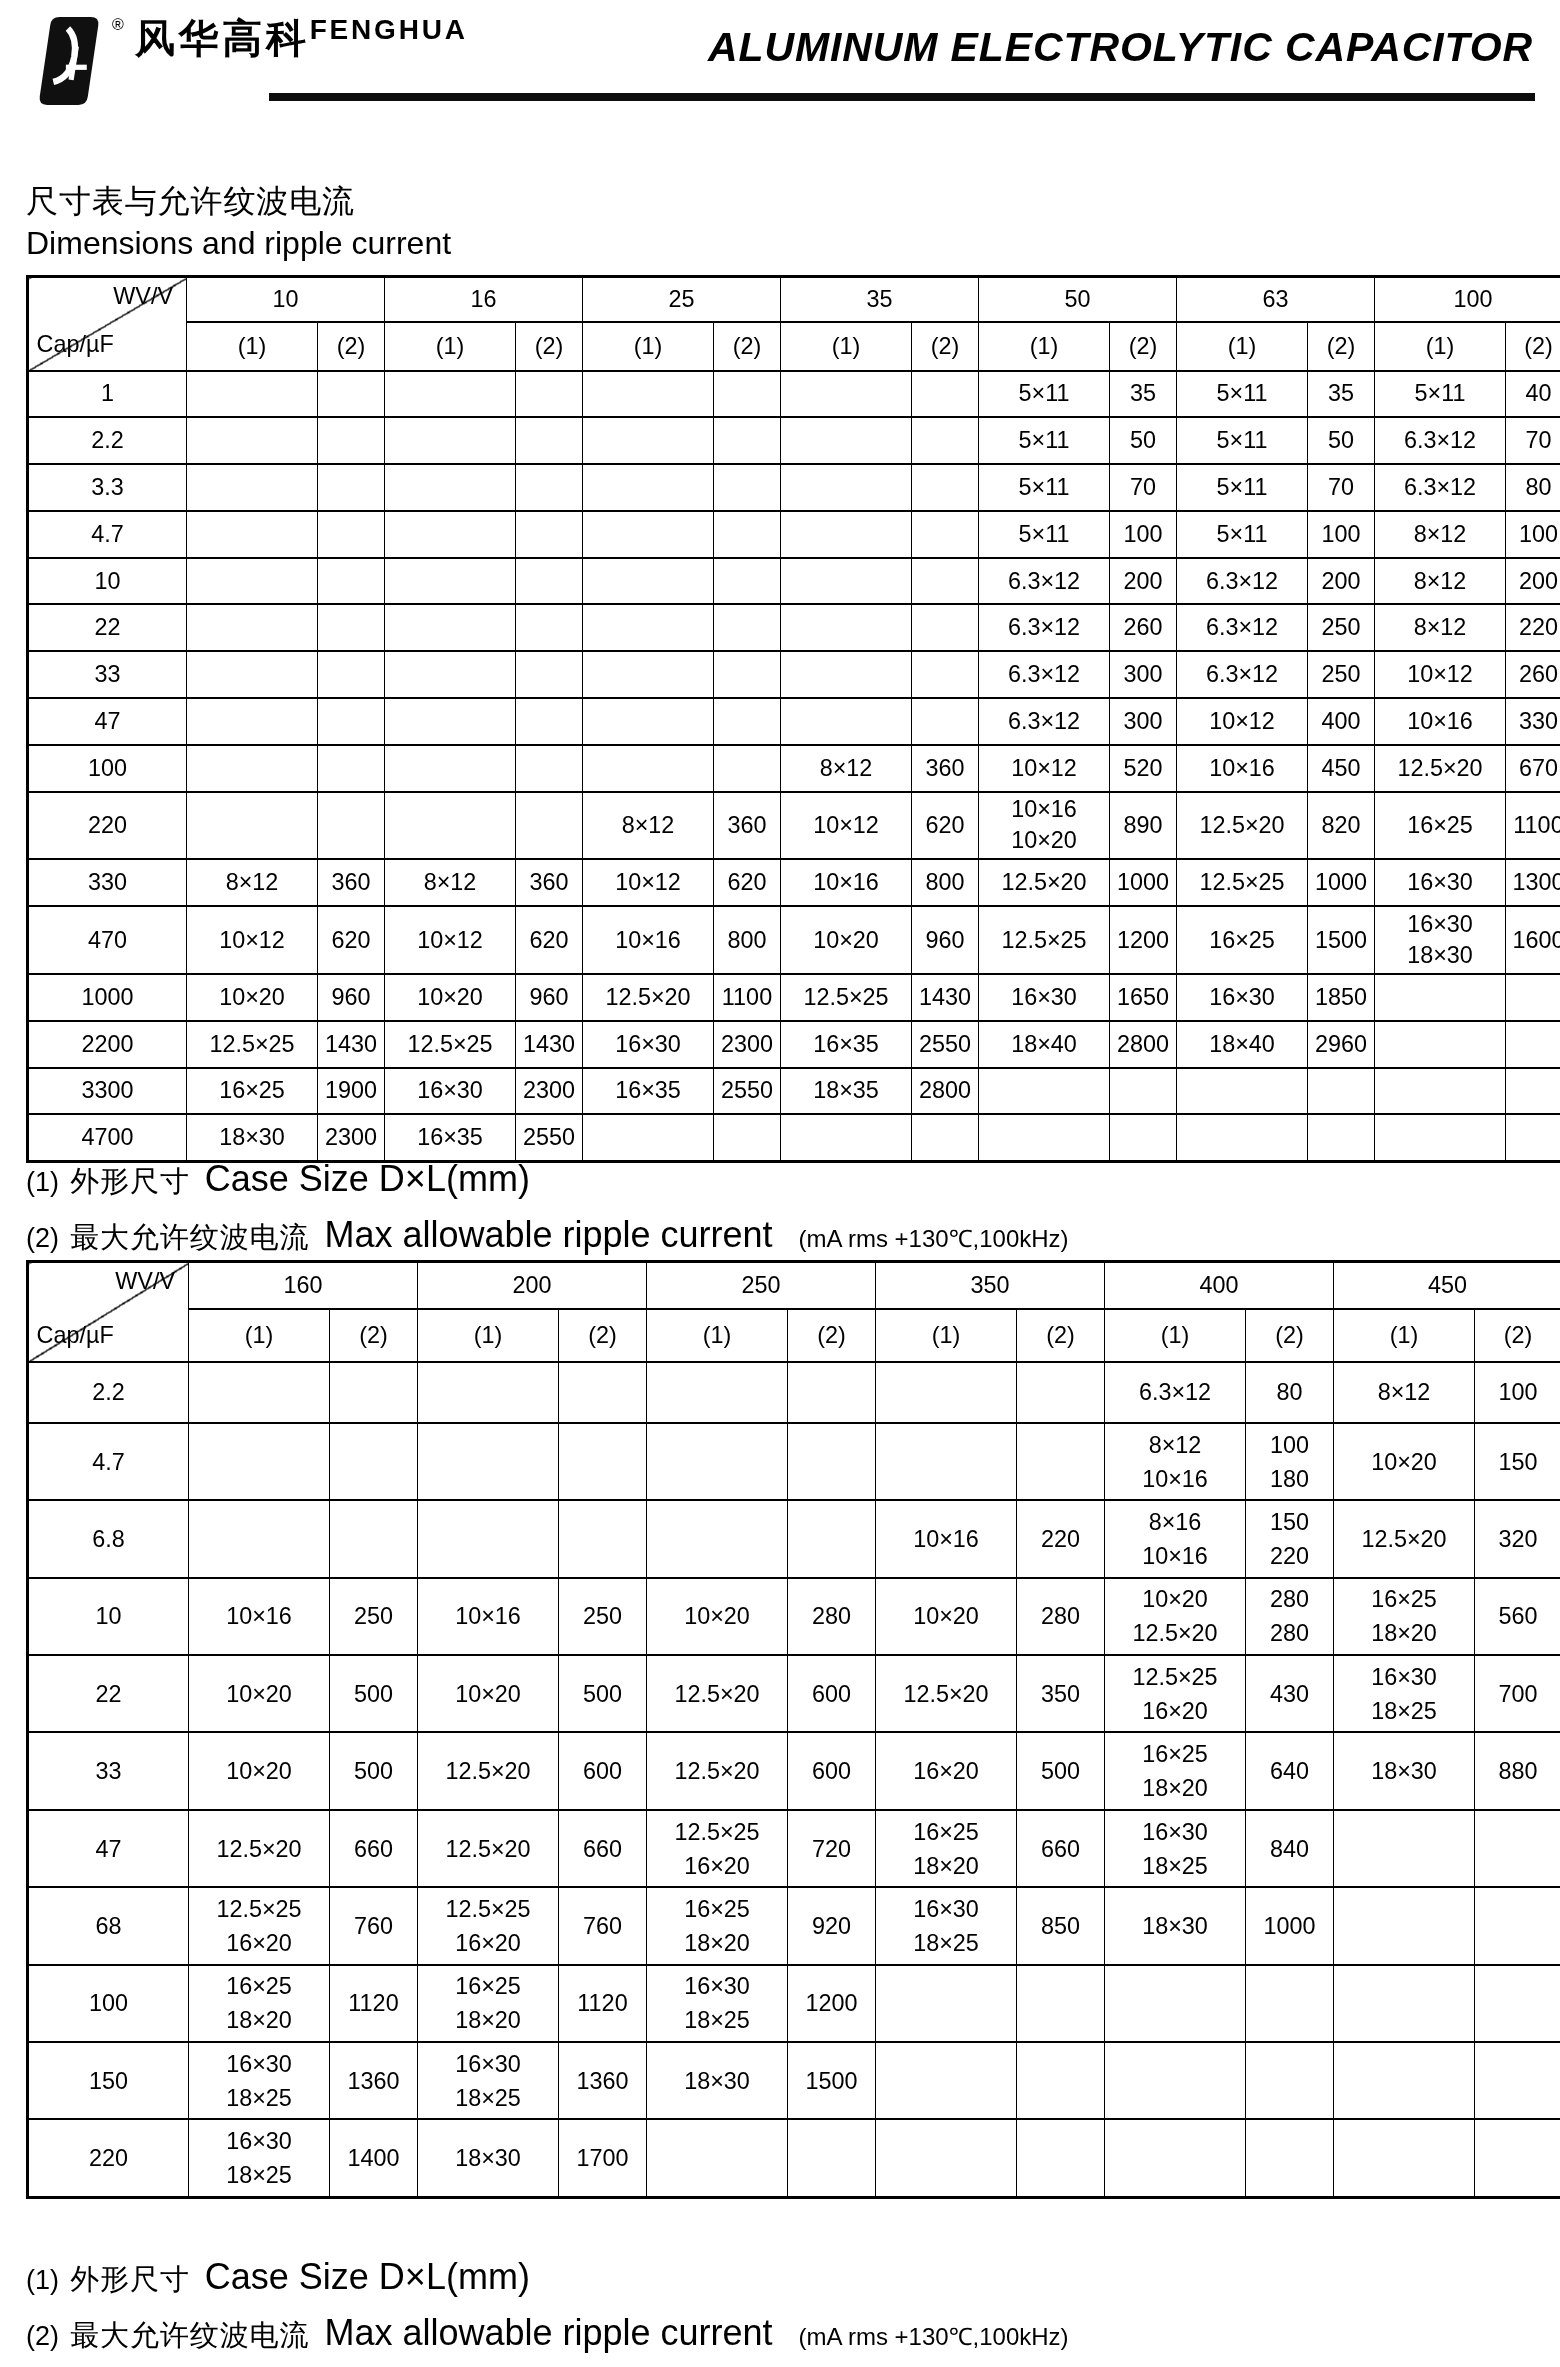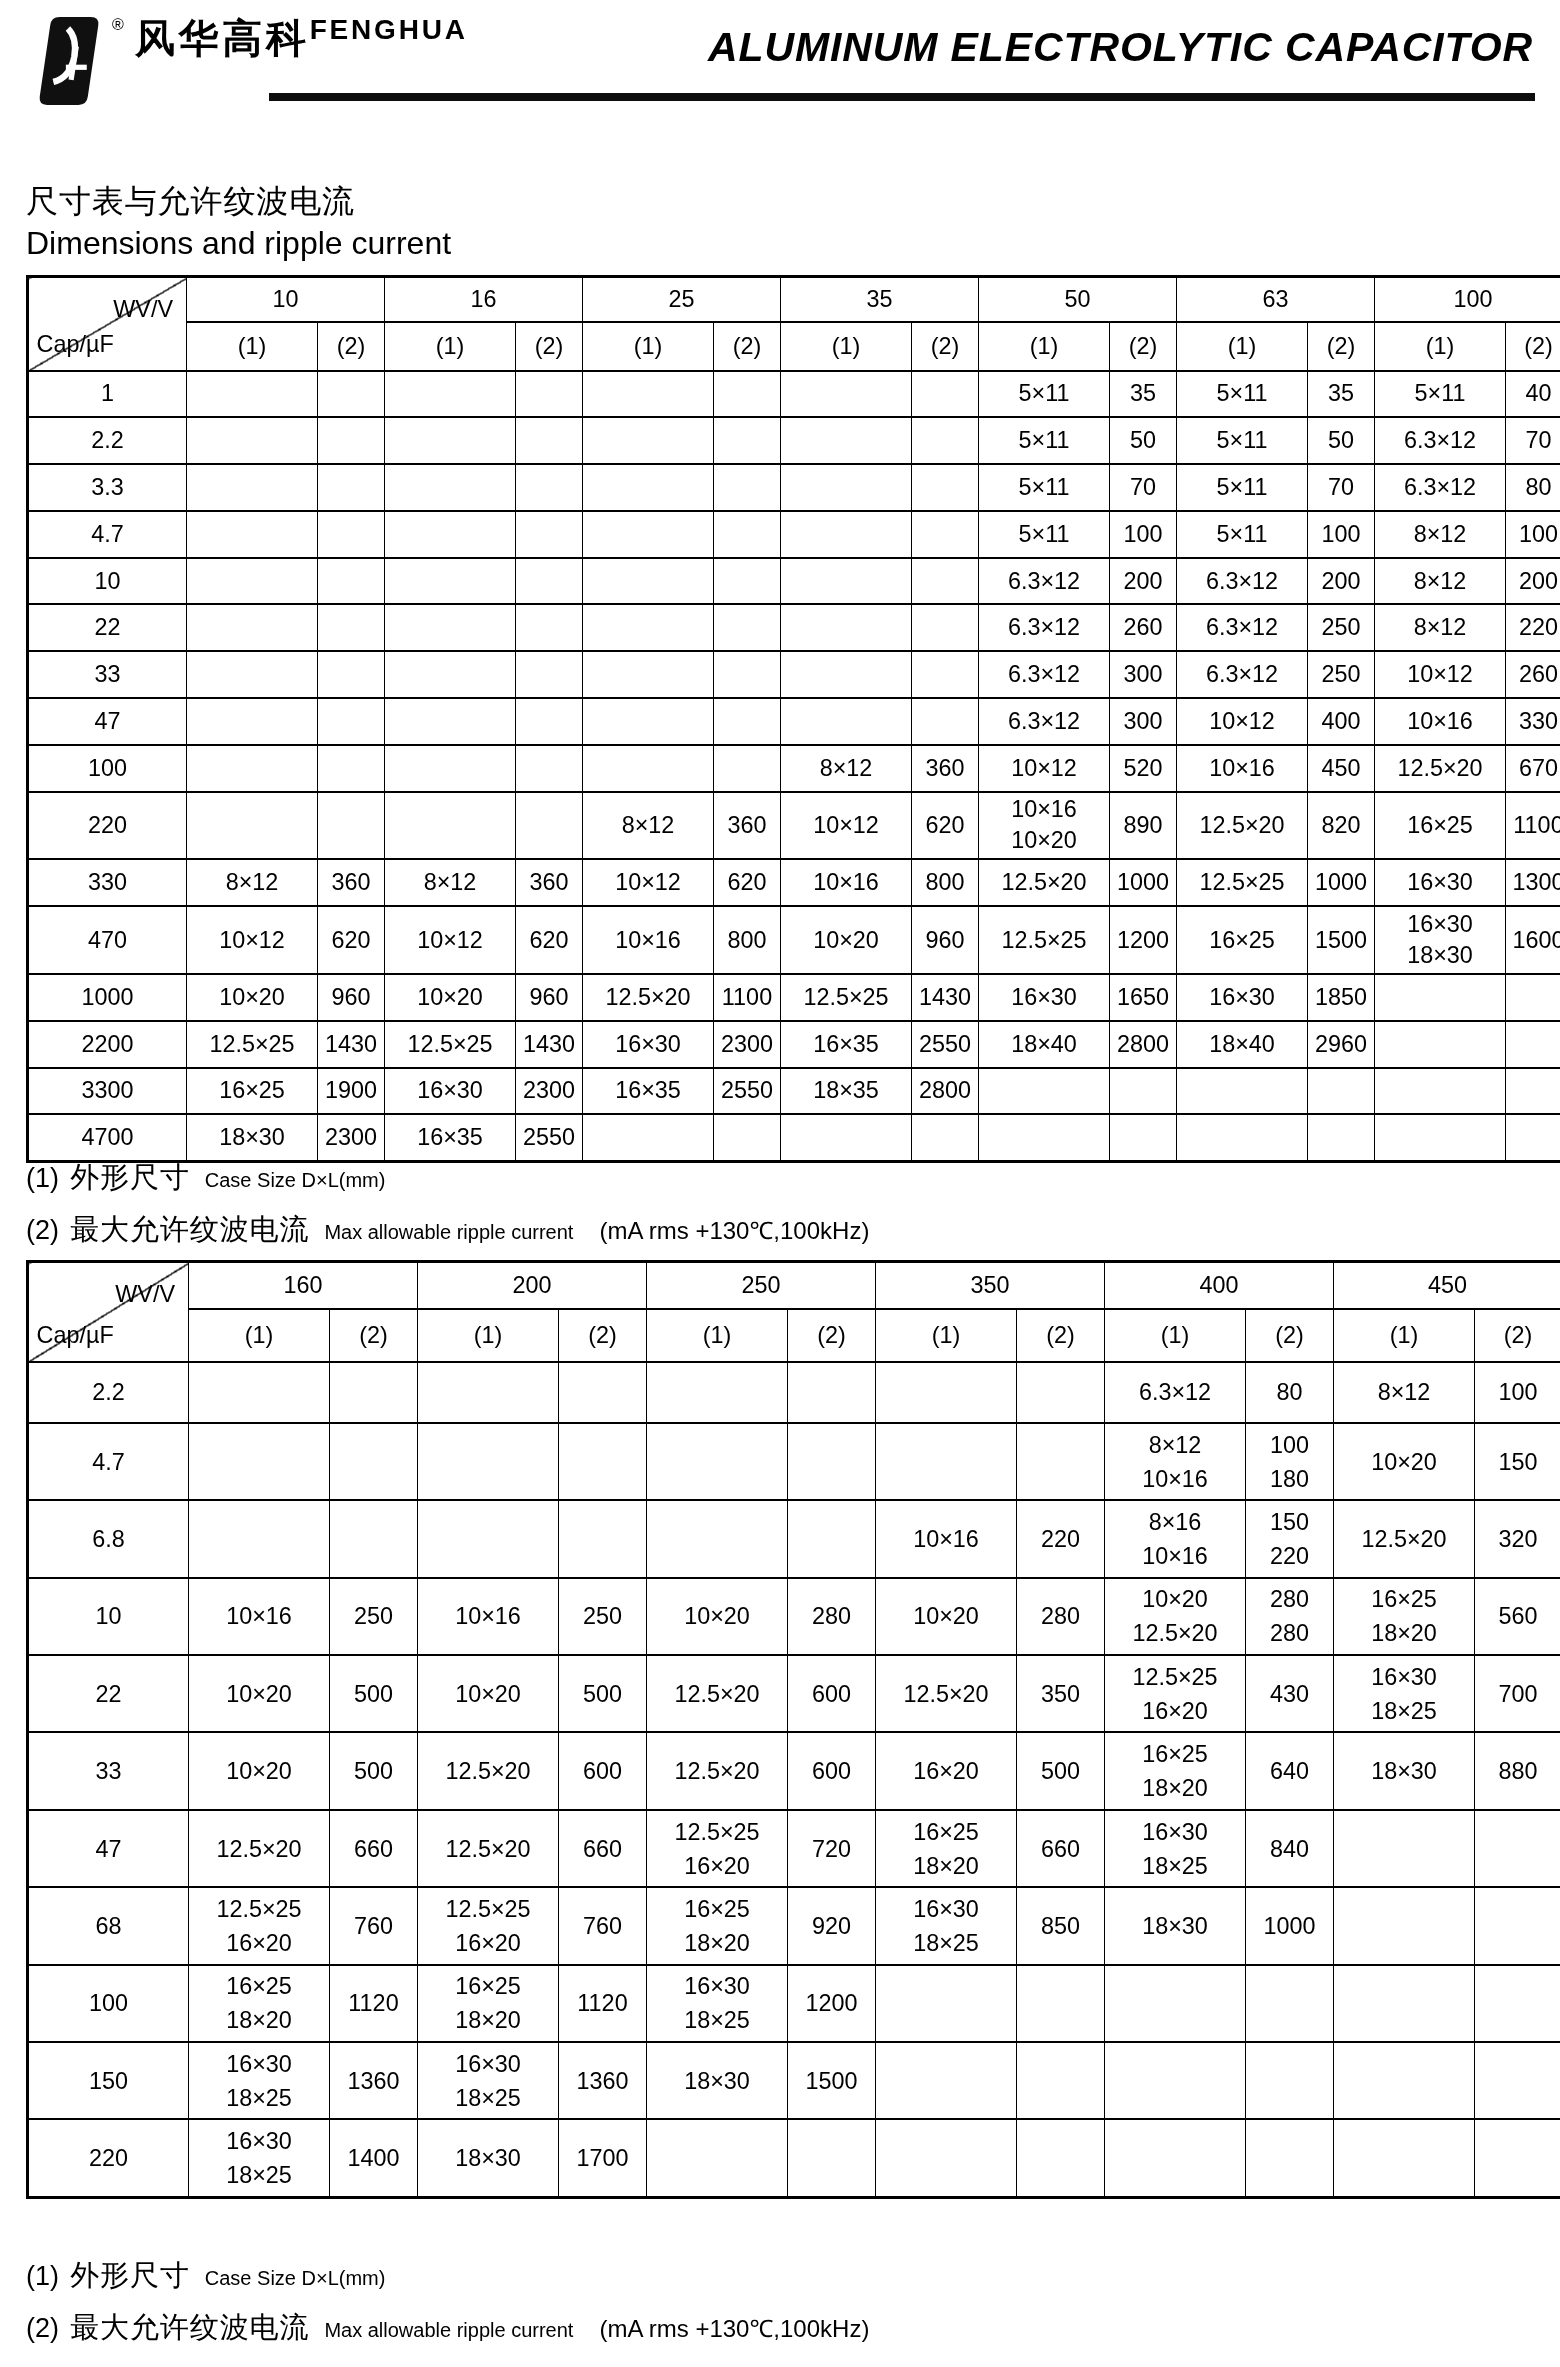--- a/index.html
+++ b/index.html
@@ -32,31 +32,31 @@
   #table1{position:absolute;left:26px;top:275px;width:1510px;}
   #table2{position:absolute;left:26px;top:1260px;width:1510px;}
   .t1 thead tr.vrow th{height:39px;}
   .t1 thead tr.srow th{height:43px;}
   .t1 tbody td{height:41px;}
   .t2 thead tr.vrow th{height:41px;}
   .t2 thead tr.srow th{height:47px;}
   .t2 tbody td{height:52px;line-height:34px;padding:3.7px 1.9px;}
   .corner{position:relative;padding:0;
     background:linear-gradient(to bottom right,#fff 49.55%,#000 49.55%,#000 50.45%,#fff 50.45%);}
-  .corner-top{position:absolute;top:16px;right:13px;font-size:23.4px;}
+  .corner-top{position:absolute;top:3px;right:13px;font-size:23.4px;}
   .corner-bottom{position:absolute;bottom:9.4px;left:7.5px;font-size:23.4px;}
 
   
   .notes{position:absolute;left:26px;width:1312px;}
   #notes1{top:1158px;}
   #notes2{top:2256px;}
   .note-line{display:flex;align-items:baseline;margin-bottom:12px;font-size:28px;white-space:nowrap;}
   .n-num{font-size:27px;margin-right:11.2px;}
   .n-zh{font-size:29px;margin-right:15px;letter-spacing:0.9px;}
-  .n-en{font-size:20px;}
+  .n-en{font-size:36px;}
   .n-extra{font-size:24px;margin-left:26px;}
 </style>
 </head>
 <body>
 
 <div class="page">
 
   <div class="logo">
     <svg class="logo-mark" viewBox="0 0 62 88" xmlns="http://www.w3.org/2000/svg">
       <path d="M22 2 H52 Q60 2 59 10 L49 78 Q48 86 40 86 H10 Q2 86 3 78 L13 10 Q14 2 22 2 Z" fill="#101010"></path>

